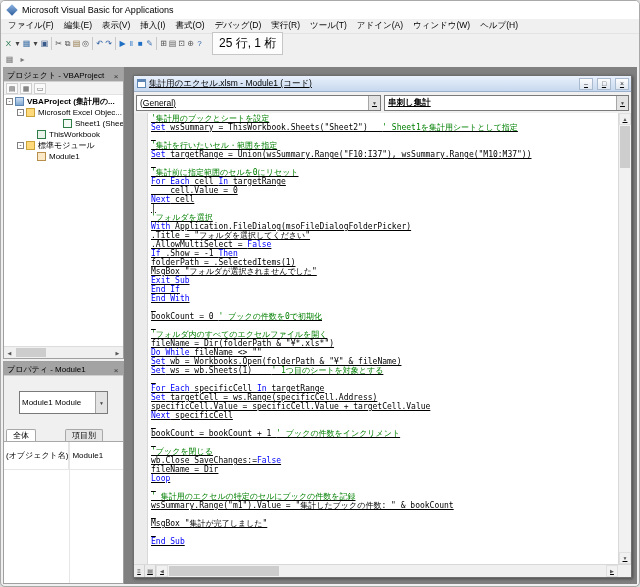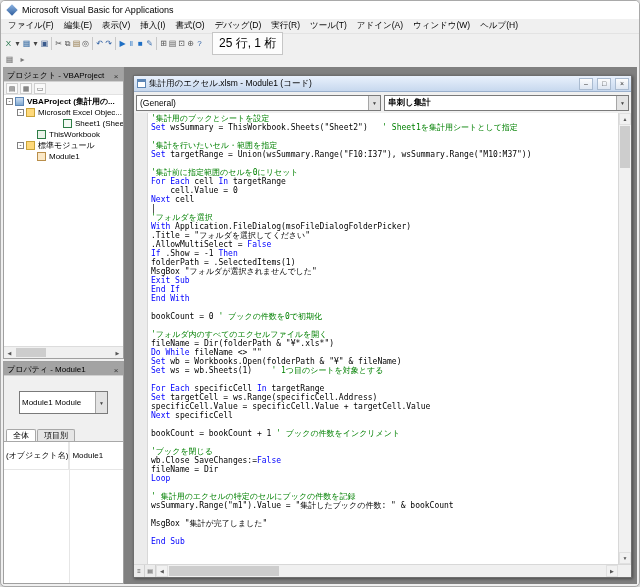--- a/index.html
+++ b/index.html
@@ -44,32 +44,32 @@
   .workbook-icon { background:#eaf3e9; border:1px solid #2e7d46; }
   .module-icon   { background:#fbe9c8; border:1px solid #b98e4a; }
   .tree-hscroll { height:12px; background:#f0f0f0; border-top:1px solid #dcdcdc; display:flex; align-items:center; flex:none; }
   .hs-arrow { width:11px; font-size:5px; text-align:center; color:#555; }
   .hs-track { flex:1; height:100%; position:relative; }
   .hs-thumb { position:absolute; left:1px; top:1px; bottom:1px; width:30px; background:#cdcdcd; }
 
   .props-panel { flex:1; margin-top:2px; border:1px solid #a0a0a0; background:#f0f0f0; display:flex; flex-direction:column; }
   .props-combo { height:23px; margin:15px; border:1px solid #7a7a7a; background:#fff; font-size:8px; display:flex; align-items:center; padding-left:2px; flex:none; }
   .combo-arrow-box { margin-left:auto; width:12px; align-self:stretch; background:#e3e3e3; border-left:1px solid #a6a6a6; font-size:5px; display:flex; align-items:center; justify-content:center; color:#444; }
-  .props-tabs { height:13px; display:flex; font-size:8px; padding-left:2px; border-bottom:1px solid #a8a8a8; flex:none; }
+  .props-tabs { height:13px; display:flex; font-size:8px; padding-left:2px; border-bottom:1px solid #a8a8a8; flex:none;gap:28px; }
   .props-tab { padding:0 6px; border:1px solid #a8a8a8; border-bottom:none; background:#e6e6e6; margin-right:1px; border-radius:2px 2px 0 0; line-height:12px; }
   .props-tab.active { background:#fff; }
   .props-grid { flex:1; background:#fff; font-size:8px; position:relative; overflow:hidden; }
   .grid-divider { position:absolute; left:55%; top:0; bottom:0; width:1px; background:#e6e6e6; }
   .prop-row { display:flex; height:28px; border-bottom:1px solid #e6e6e6; align-items:center; position:relative; background:#fff; }
   .prop-name { width:55%; padding-left:2px; border-right:1px solid #e6e6e6; height:100%; display:flex; align-items:center; }
   .prop-value { flex:1; padding-left:3px; }
 
   
   .mdi { position:absolute; left:123px; top:66px; right:2px; bottom:2px; background:#808080; }
-  .code-window { position:absolute; left:9px; top:8px; right:5px; bottom:6px; background:#f0f0f0; border:1px solid #6e6e6e; display:flex; flex-direction:column; box-shadow:1px 1px 3px rgba(0,0,0,.45); }
+  .code-window { position:absolute; left:9px; top:8px; right:5px; bottom:6px; background:#f0f0f0; border:1px solid #6e6e6e; display:flex; flex-direction:column; box-shadow:1px 1px 3px rgba(0,0,0,.45);text-decoration:underline; }
   .cw-caption { height:16px; background:linear-gradient(#e9f1fc,#c7d8ee); display:flex; align-items:center; gap:3px; padding:0 2px 0 3px; font-size:8.5px; border-bottom:1px solid #9ab0cc; flex:none; }
   .cw-icon { width:9px; height:9px; background:#fff; border:1px solid #5d86b5; box-shadow:inset 0 2px 0 #5d86b5; flex:none; }
   .cw-title { flex:1; white-space:nowrap; overflow:hidden; }
   .cw-btn { width:14px; height:12px; border:1px solid #aabbd0; background:linear-gradient(#fdfdfd,#dfe7f2); font-size:7px; line-height:10px; text-align:center; color:#333; margin-left:1px; flex:none; }
   .cw-combos { height:21px; display:flex; align-items:center; gap:3px; padding:0 2px; background:#f0f0f0; flex:none; }
   .cw-combo { flex:1; height:16px; background:#fff; border:1px solid #7a7a7a; font-size:8.5px; display:flex; align-items:center; padding-left:3px; overflow:hidden;justify-content:space-between; }
   .cw-combo.proc { font-weight:bold; }
   .cw-main { flex:1; display:flex; background:#fff; overflow:hidden; }
   .code-margin { width:14px; background:#ececec; border-right:1px solid #d8d8d8; flex:none; }
   .code-editor { flex:1; padding:1px 0 0 3px; font-family:"DejaVu Sans Mono", monospace; font-size:8px; line-height:9px; overflow:hidden; }

